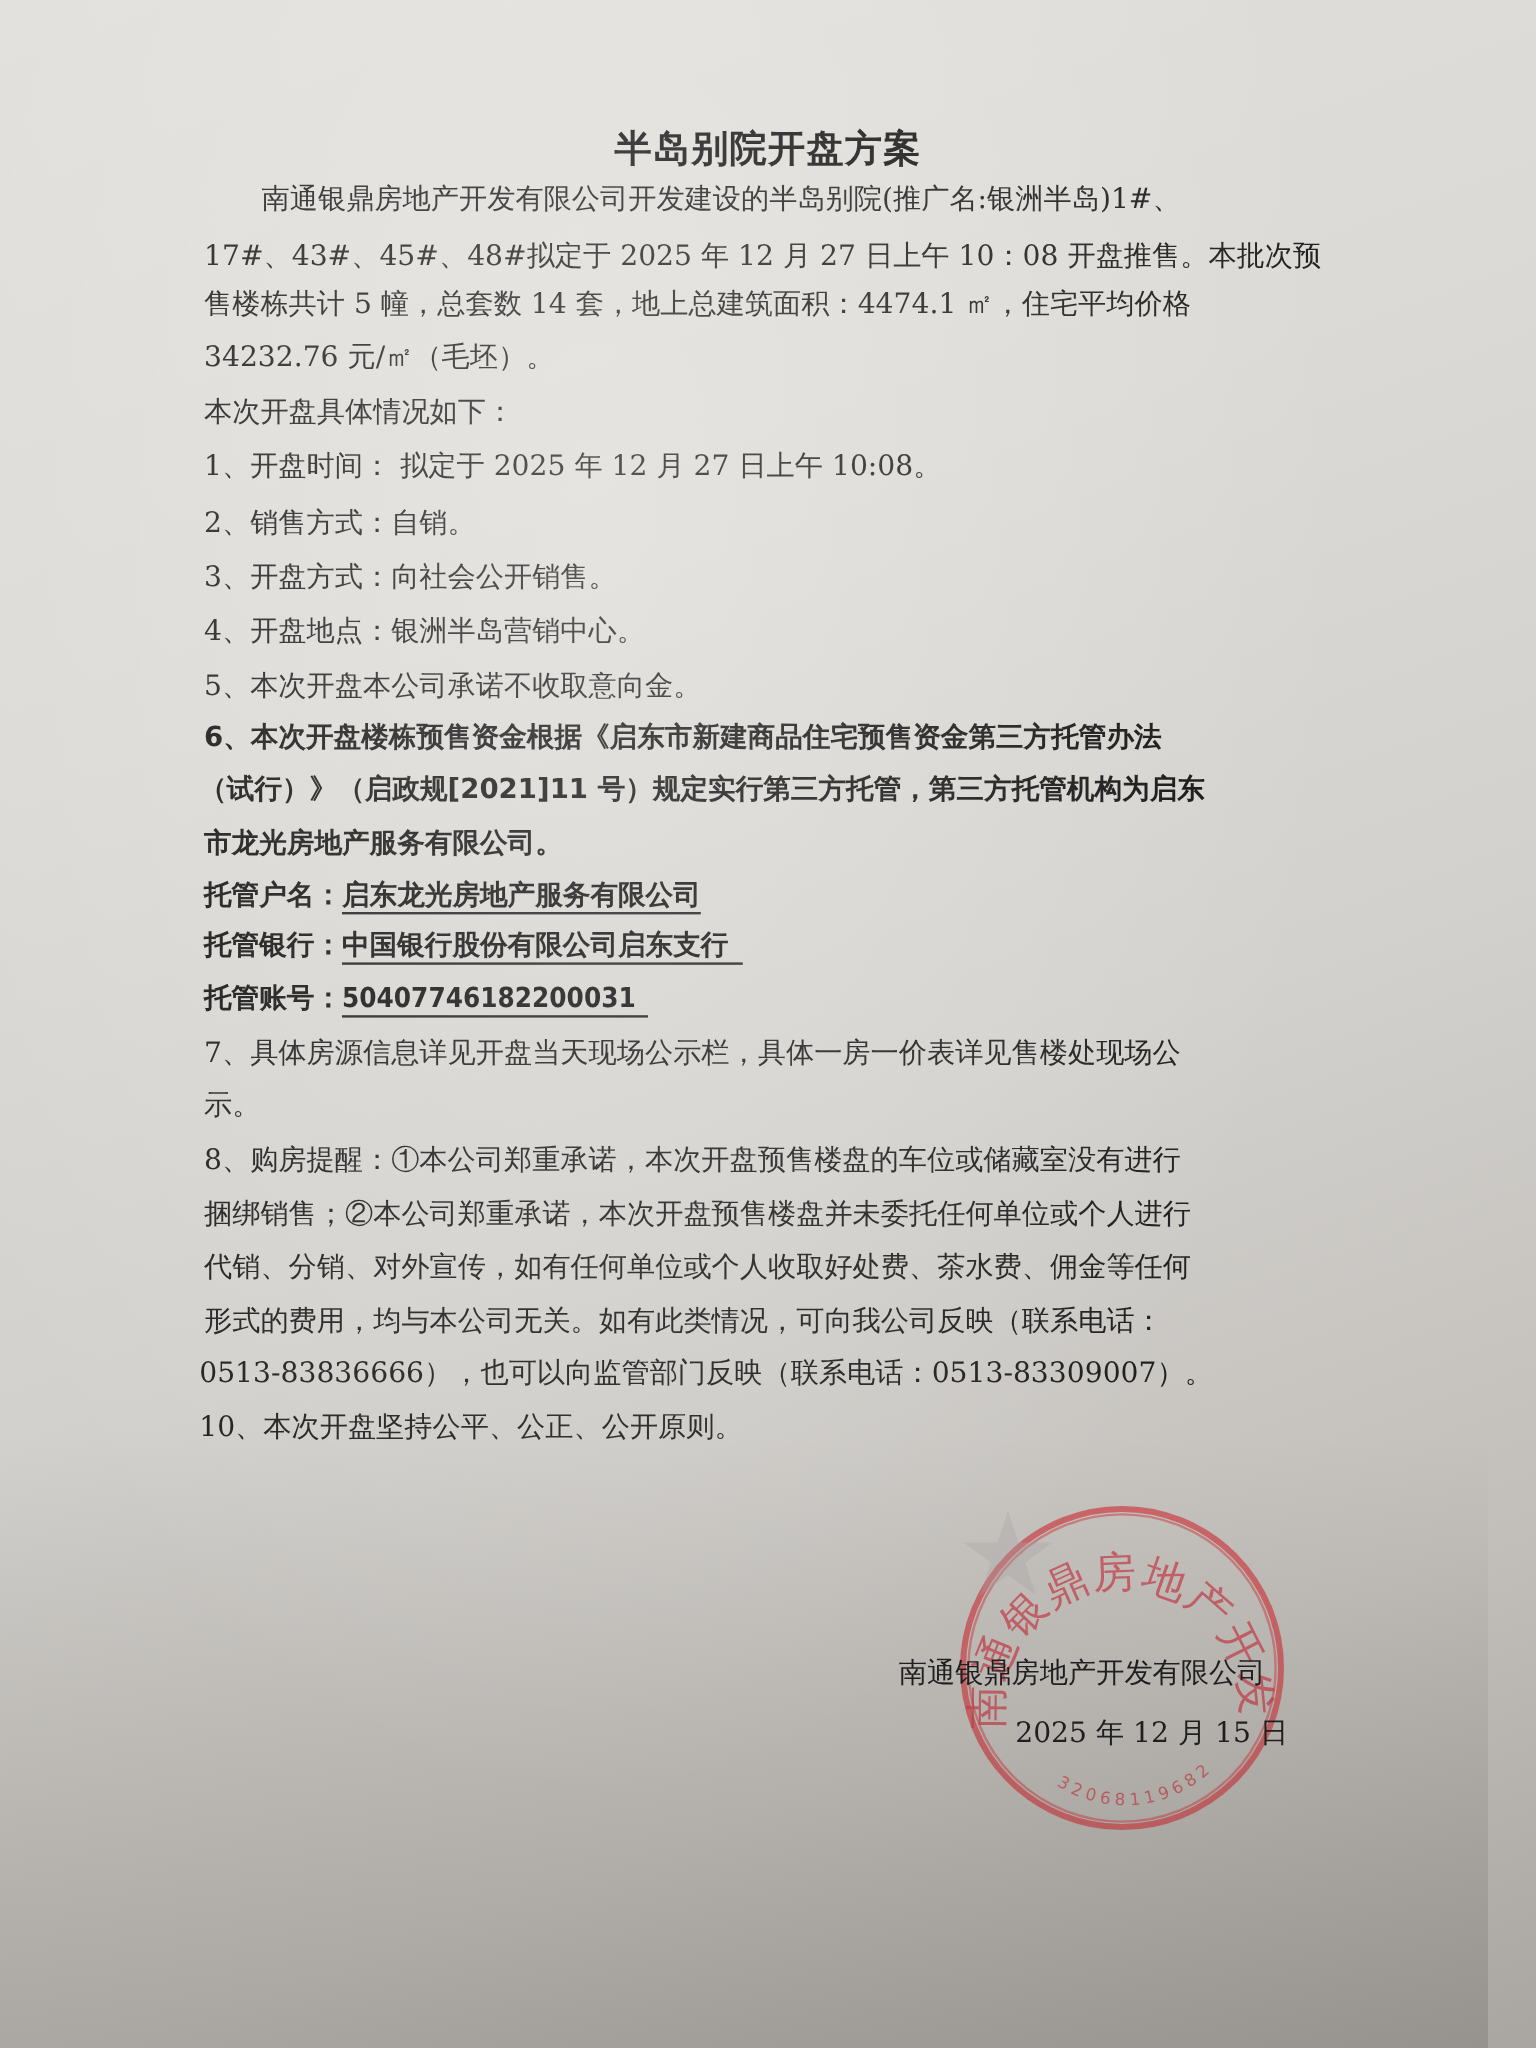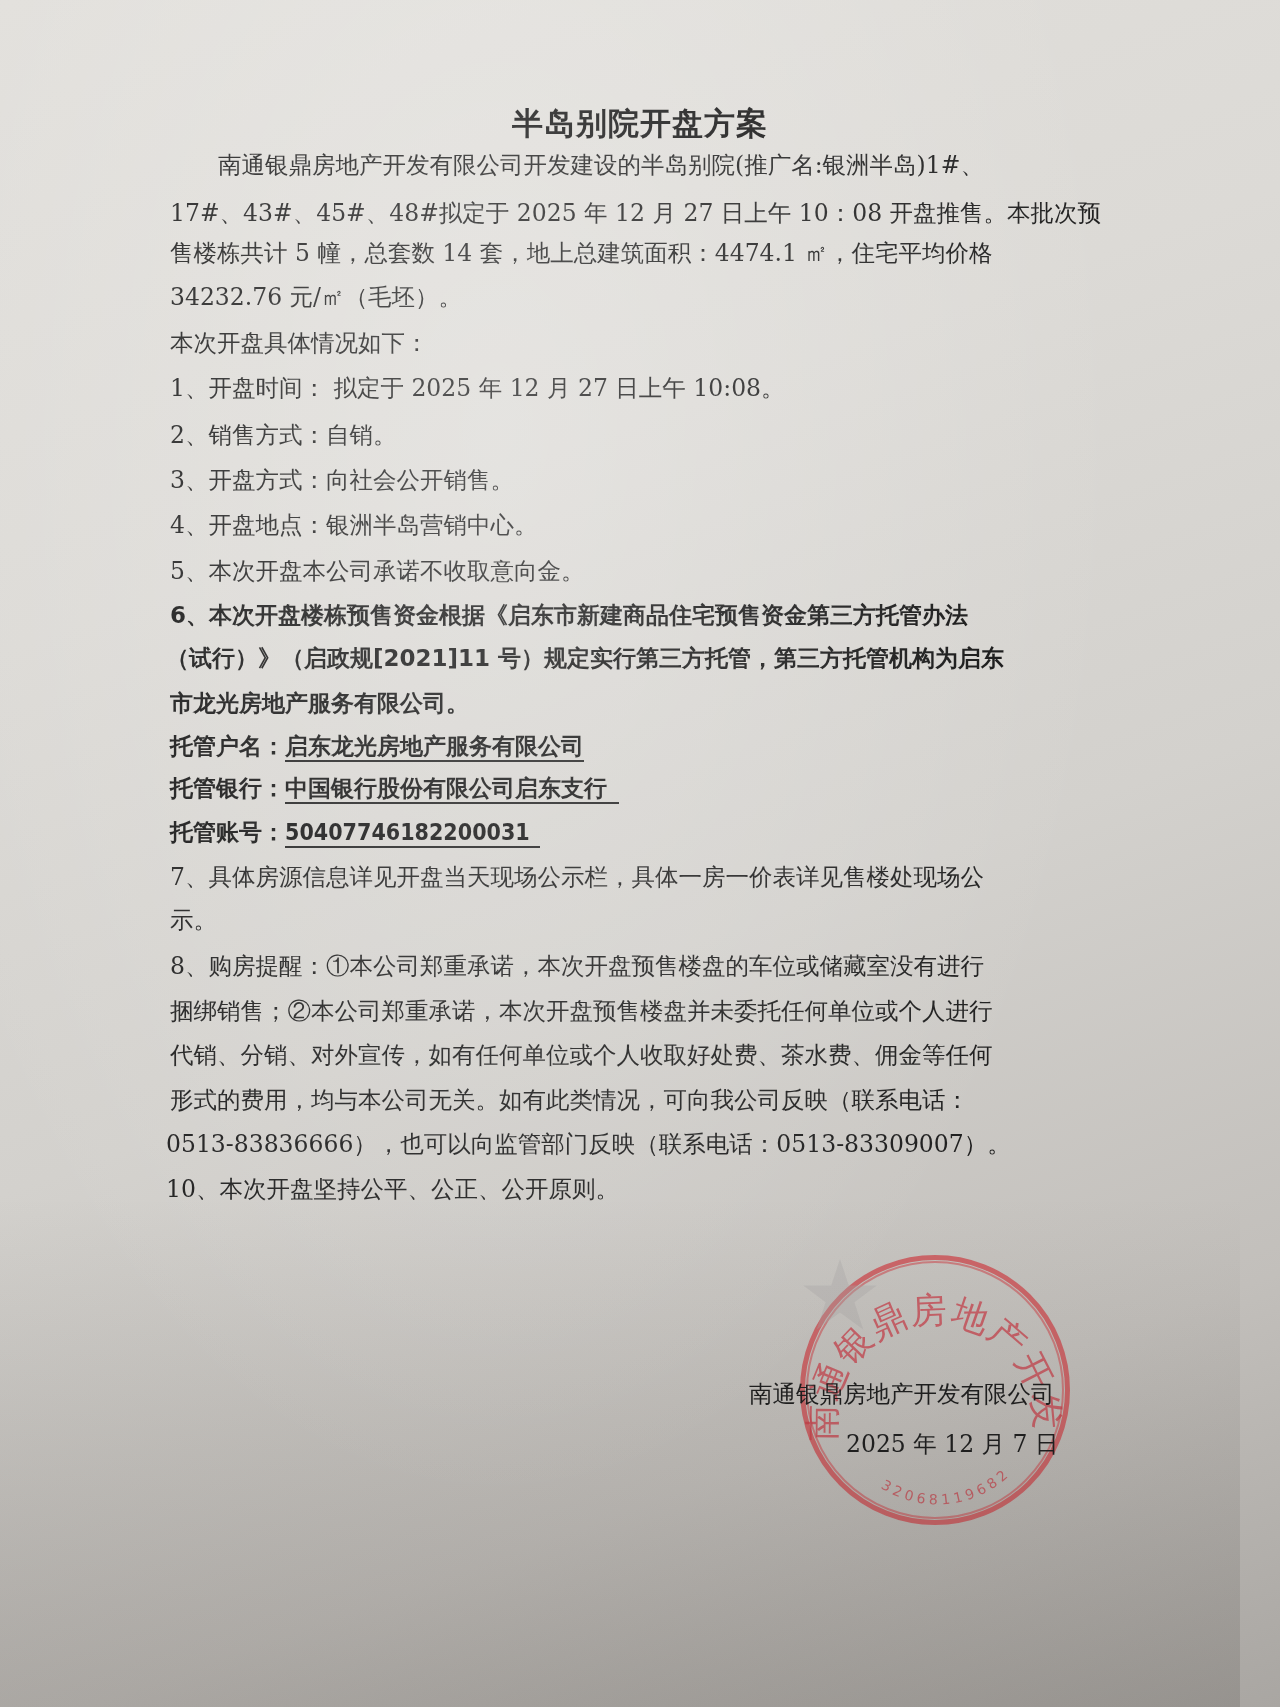--- a/index.html
+++ b/index.html
@@ -140,16 +140,16 @@
       <text font-family="'DejaVu Sans', sans-serif" font-size="14" fill="rgba(200,60,70,0.7)" letter-spacing="4">
         <textPath href="#arcBottom" startOffset="8%">3206811968220</textPath>
       </text>
     </svg>
     <svg class="star" viewBox="0 0 100 100">
       <polygon points="50,5 61,38 96,38 68,59 79,93 50,72 21,93 32,59 4,38 39,38" fill="rgba(170,165,165,0.35)"></polygon>
     </svg>
   </div>
 
   <div class="sig" style="left:749px; top:1378px;">南通银鼎房地产开发有限公司</div>
-  <div class="sig" style="left:846px; top:1428px;">2025 年 12 月  7 日</div>
+  <div class="sig" style="left:846px; top:1428px;">2025 年 12 月  15 日</div>
 
   <div class="shade"></div>
 </div>
 
 </body></html>

